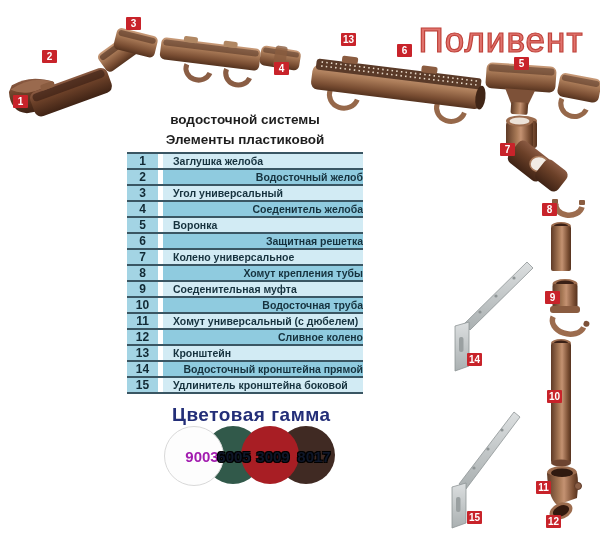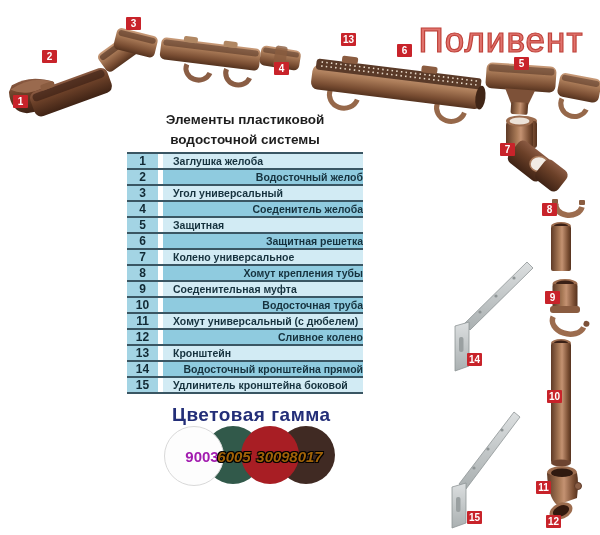--- a/index.html
+++ b/index.html
@@ -33,26 +33,26 @@
   .pal-title{position:absolute;left:172px;top:404px;font-size:19px;font-weight:bold;
              color:#232e78;letter-spacing:0.5px;text-align:center;}
   .circle{position:absolute;top:426px;width:58px;height:58px;border-radius:50%;}
   .c-9003{left:164px;background:#fdfdfd;border:1px solid #d9d9d9;z-index:14;}
   .c-6005{left:204px;background:#31594a;z-index:12;}
   .c-3009{left:241px;background:#a81e24;z-index:13;}
   .c-8017{left:277px;background:#402a23;z-index:11;}
   .ccode{position:absolute;top:448px;width:60px;text-align:center;font-size:15px;
          font-weight:bold;z-index:15;}
   .ccode.dark{color:#a21caf;}
-  .ccode.light{color:#a16207;
-     text-shadow:-1px -1px 0 #000,1px -1px 0 #000,-1px 1px 0 #000,1px 1px 0 #000;font-style:italic;}
+  .ccode.light{color:#0f172a;
+     text-shadow:-1px -1px 0 #000,1px -1px 0 #000,-1px 1px 0 #000,1px 1px 0 #000;}
   .k-9003{left:172px;}
   .k-6005{left:204px;}
   .k-3009{left:243px;}
-  .k-8017{left:276px;}
+  .k-8017{left:264px;padding-left:20px;}
 
   svg{position:absolute;left:0;top:0;}
 </style>
 </head>
 <body>
 
 <div class="canvas">
 
   <svg width="600" height="535" viewBox="0 0 600 535">
     <defs>
@@ -237,22 +237,22 @@
   <div class="badge" style="left:542px;top:203px">8</div>
   <div class="badge" style="left:545px;top:291px">9</div>
   <div class="badge" style="left:547px;top:390px">10</div>
   <div class="badge" style="left:536px;top:481px">11</div>
   <div class="badge" style="left:546px;top:515px">12</div>
   <div class="badge" style="left:341px;top:33px">13</div>
   <div class="badge" style="left:467px;top:353px">14</div>
   <div class="badge" style="left:467px;top:511px">15</div>
 
   <div class="tbl-head">
+    <div>водосточной системы</div>
     <div>Элементы пластиковой</div>
-    <div>водосточной системы</div>
   </div>
 
   <div class="tbl">
     <div class="trow rl">
         <div class="tnum">1</div>
         <div class="tgap"></div>
         <div class="tname">Заглушка желоба</div>
       </div>
     <div class="trow rd">
         <div class="tnum">2</div>
@@ -265,21 +265,21 @@
         <div class="tname">Угол универсальный</div>
       </div>
     <div class="trow rd">
         <div class="tnum">4</div>
         <div class="tgap"></div>
         <div class="tname">Соеденитель желоба</div>
       </div>
     <div class="trow rl">
         <div class="tnum">5</div>
         <div class="tgap"></div>
-        <div class="tname">Защитная</div>
+        <div class="tname">Воронка</div>
       </div>
     <div class="trow rd">
         <div class="tnum">6</div>
         <div class="tgap"></div>
         <div class="tname">Защитная решетка</div>
       </div>
     <div class="trow rl">
         <div class="tnum">7</div>
         <div class="tgap"></div>
         <div class="tname">Колено универсальное</div>

